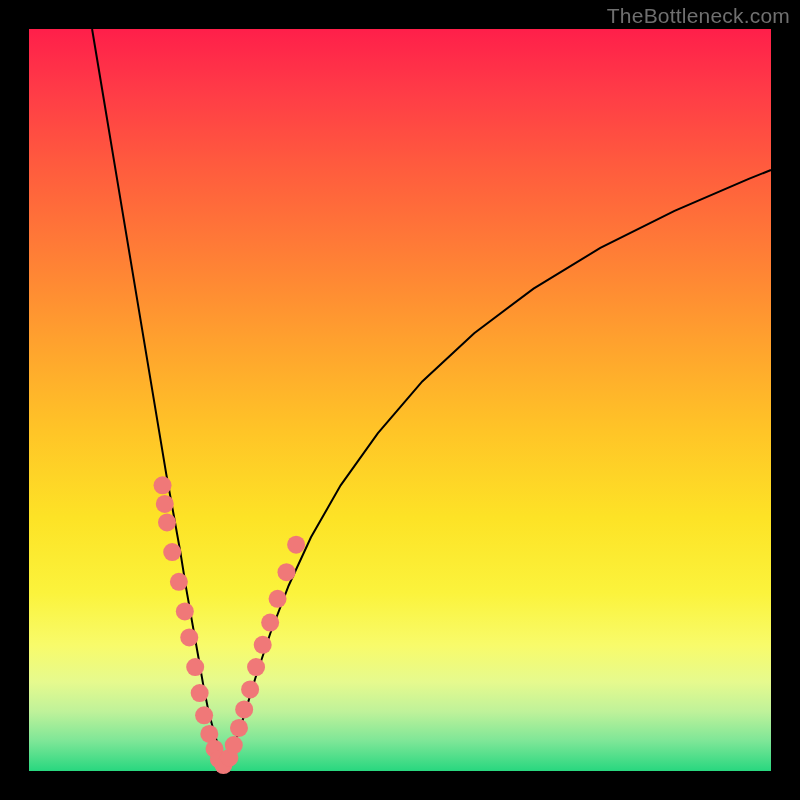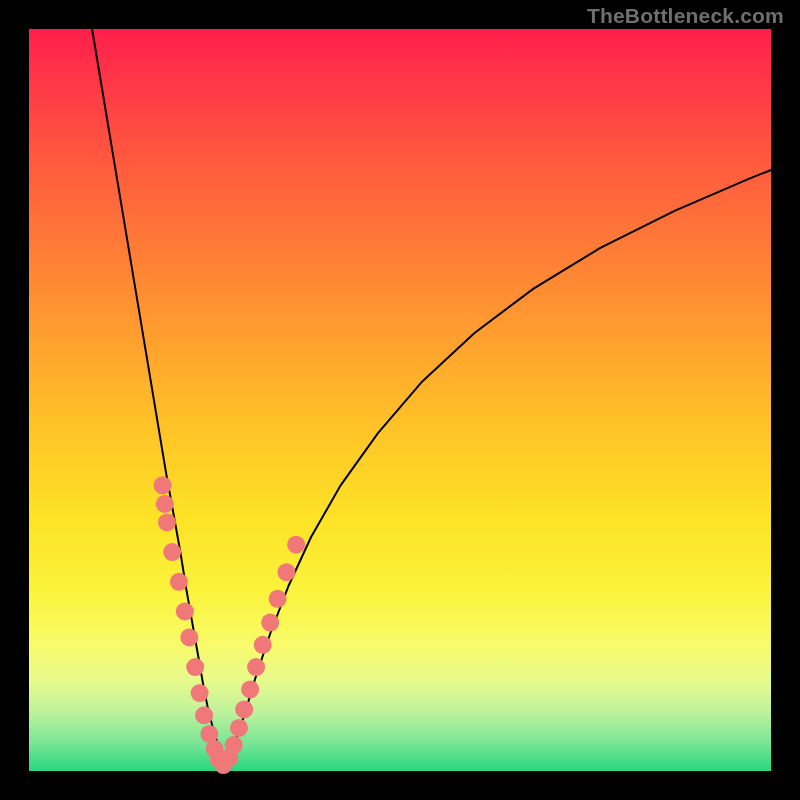--- a/index.html
+++ b/index.html
@@ -28,24 +28,24 @@
       #fbf33c 76%,
       #f8fb6a 83%,
       #e6fa8e 88%,
       #bff29a 92%,
       #7de697 96%,
       #28d77f 100%);
   }
   .watermark {
     position: absolute;
     top: 4px;
-    right: 16px;
+    right: 10px;
     color: #6f6f6f;
     font-size: 21px;
-    font-weight: 700;
+    font-weight: 400;
     letter-spacing: 0.2px;
     z-index: 5;
   }
   svg.plot {
     position: absolute;
     left: 0;
     top: 0;
   }
 </style>
 </head>

